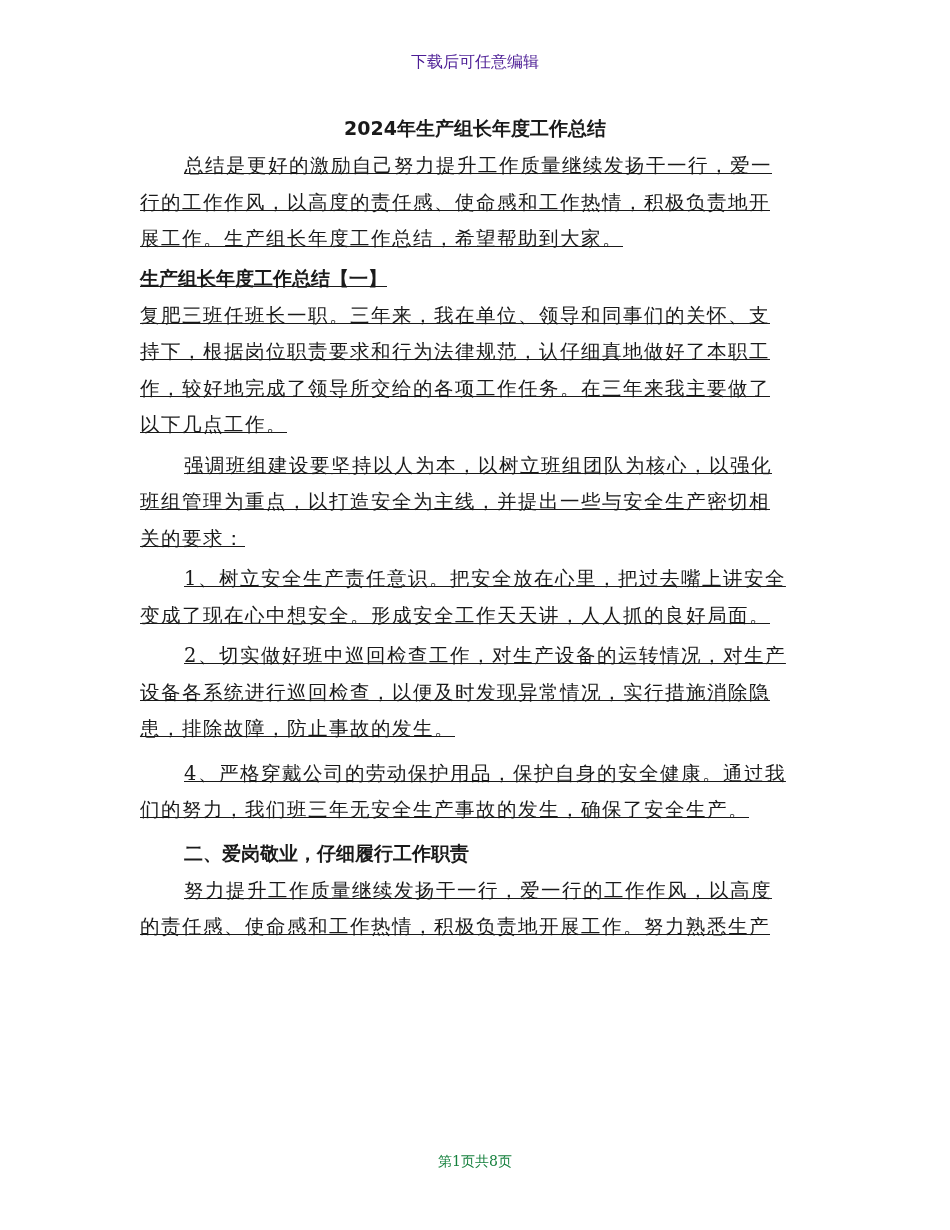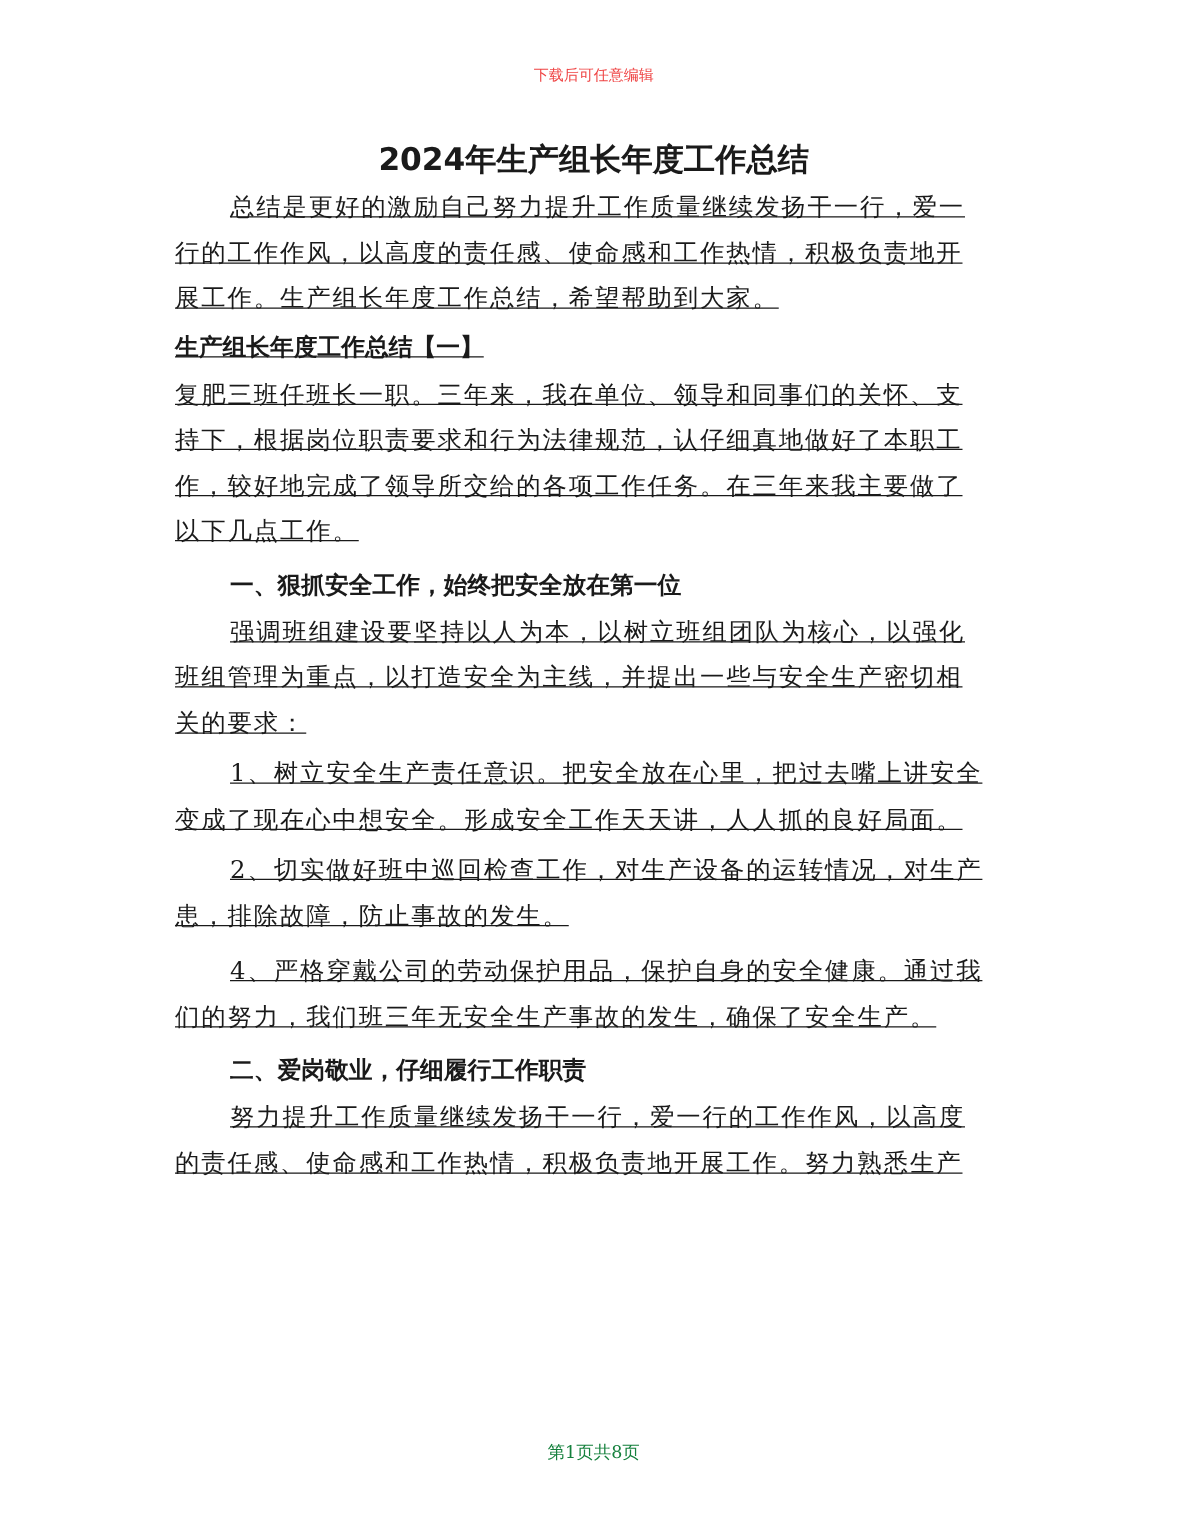--- a/index.html
+++ b/index.html
@@ -1,23 +1,23 @@
 <!DOCTYPE html>
 <html><head>
 <meta charset="utf-8">
 <style>
   html, body { margin: 0; padding: 0; background: #ffffff; }
   body { width: 950px; height: 1230px; position: relative; overflow: hidden;
          font-family: "DejaVu Serif", "Liberation Serif", serif; color: #1a1a1a; }
   .header { position: absolute; top: 52px; left: 0; width: 950px; text-align: center;
-            font-size: 12px; color: #ef4444; font-family: "DejaVu Sans", sans-serif; }
+            font-size: 16px; color: #4c1d95; font-family: "DejaVu Sans", sans-serif; }
   .footer { position: absolute; top: 1153px; left: 0; width: 950px; text-align: center;
             font-size: 14px; color: #15803d; }
   .content { position: absolute; top: 108px; left: 140px; width: 670px; }
-  .title { text-align: center; font-weight: bold; font-size: 25px; line-height: 40px; height: 40px;
+  .title { text-align: center; font-weight: bold; font-size: 19px; line-height: 40px; height: 40px;
            font-family: "DejaVu Sans", sans-serif; }
   .h2 { font-weight: bold; font-size: 19px; line-height: 40px; height: 40px;
         font-family: "DejaVu Sans", sans-serif; }
   .h2.center { text-align: left; text-decoration: underline; }
   .h2.indent { padding-left: 44px; }
   .para { font-size: 19.5px; line-height: 36.5px; letter-spacing: 1.5px; }
   .line { display: block; white-space: nowrap; height: 36.5px; text-decoration: underline; }
   .line.first { padding-left: 44px; }
   .gap { height: 4px; }
 </style>
@@ -38,37 +38,37 @@
   <div class="h2 center">生产组长年度工作总结【一】</div>
 
   <div class="para">
     <span class="line">复肥三班任班长一职。三年来，我在单位、领导和同事们的关怀、支</span>
     <span class="line">持下，根据岗位职责要求和行为法律规范，认仔细真地做好了本职工</span>
     <span class="line">作，较好地完成了领导所交给的各项工作任务。在三年来我主要做了</span>
     <span class="line">以下几点工作。</span>
   </div>
 
   <div class="gap"></div>
-  <div class="h2 indent">一、狠抓安全工作，始终把安全放在第一位</div>
 
   <div class="para">
     <span class="line first">强调班组建设要坚持以人为本，以树立班组团队为核心，以强化</span>
     <span class="line">班组管理为重点，以打造安全为主线，并提出一些与安全生产密切相</span>
     <span class="line">关的要求：</span>
   </div>
 
   <div class="gap"></div>
   <div class="para">
     <span class="line first">1、树立安全生产责任意识。把安全放在心里，把过去嘴上讲安全</span>
     <span class="line">变成了现在心中想安全。形成安全工作天天讲，人人抓的良好局面。</span>
   </div>
 
   <div class="gap"></div>
   <div class="para">
     <span class="line first">2、切实做好班中巡回检查工作，对生产设备的运转情况，对生产</span>
+    <span class="line">设备各系统进行巡回检查，以便及时发现异常情况，实行措施消除隐</span>
     <span class="line">患，排除故障，防止事故的发生。</span>
   </div>
 
   <div class="gap"></div>
 
   <div class="gap"></div>
   <div class="para">
     <span class="line first">4、严格穿戴公司的劳动保护用品，保护自身的安全健康。通过我</span>
     <span class="line">们的努力，我们班三年无安全生产事故的发生，确保了安全生产。</span>
   </div>

